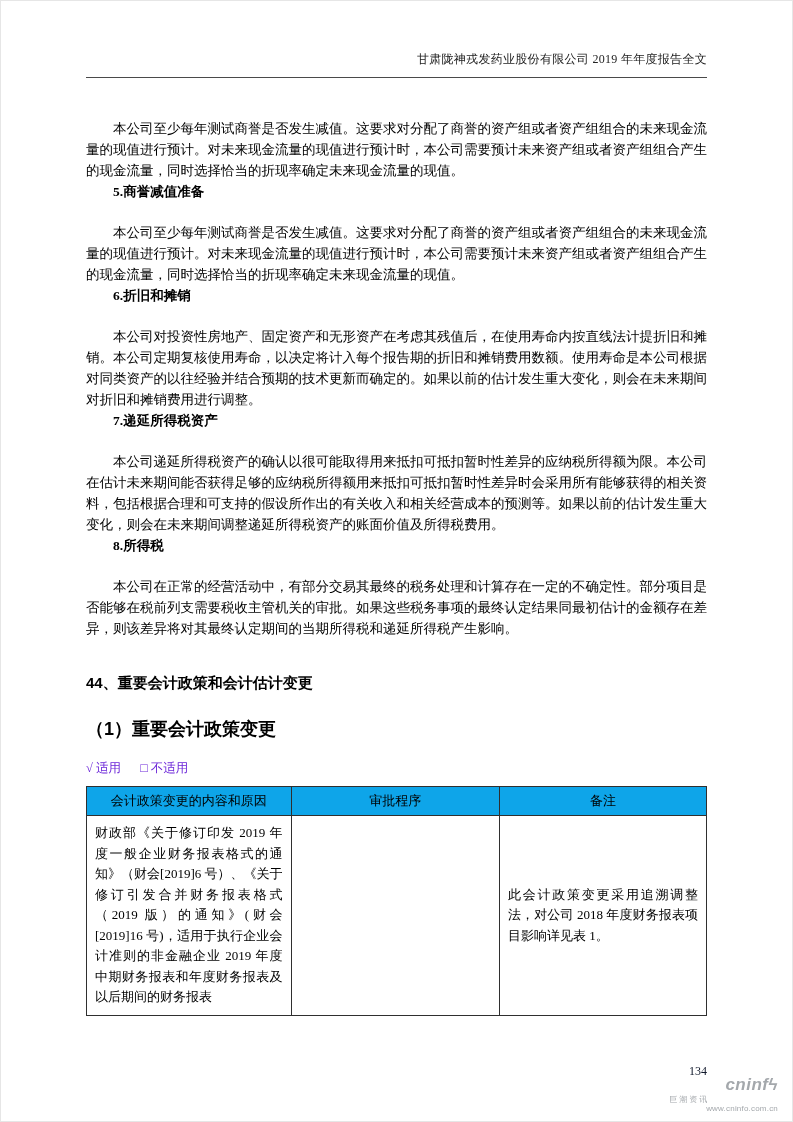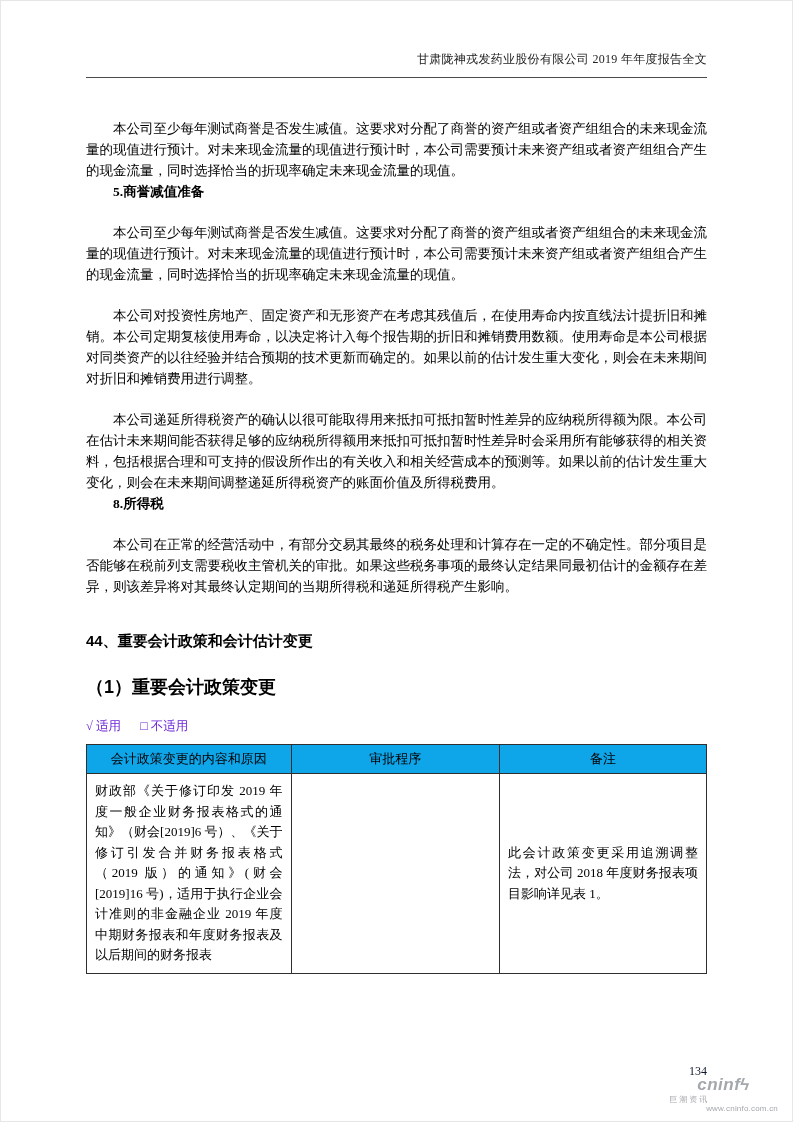--- a/index.html
+++ b/index.html
@@ -111,21 +111,21 @@
     bottom: 8px;
     color: #a4a8ac;
     font-family: "Liberation Sans", "DejaVu Sans", sans-serif;
     line-height: 1.15;
   }
   .logo-top {
     font-size: 17px;
     font-weight: bold;
     font-style: italic;
     letter-spacing: 0.5px;
-    text-align: center;
+    text-align: right;
   }
   .logo-glyph { font-style: normal; font-weight: bold; }
   .logo-cn {
     font-size: 8px;
     letter-spacing: 2px;
   }
   .logo-url {
     font-size: 8px;
     letter-spacing: 0.2px;
     margin-left: 37px;
@@ -140,22 +140,24 @@
     <div class="header-title">甘肃陇神戎发药业股份有限公司 2019 年年度报告全文</div>
   </div>
 
   <div class="main">
 
     <p class="para indent">本公司至少每年测试商誉是否发生减值。这要求对分配了商誉的资产组或者资产组组合的未来现金流量的现值进行预计。对未来现金流量的现值进行预计时，本公司需要预计未来资产组或者资产组组合产生的现金流量，同时选择恰当的折现率确定未来现金流量的现值。</p>
 
     <p class="num-heading">5.商誉减值准备</p>
     <p class="para indent">本公司至少每年测试商誉是否发生减值。这要求对分配了商誉的资产组或者资产组组合的未来现金流量的现值进行预计。对未来现金流量的现值进行预计时，本公司需要预计未来资产组或者资产组组合产生的现金流量，同时选择恰当的折现率确定未来现金流量的现值。</p>
 
+    <p class="num-heading">6.折旧和摊销</p>
     <p class="para indent">本公司对投资性房地产、固定资产和无形资产在考虑其残值后，在使用寿命内按直线法计提折旧和摊销。本公司定期复核使用寿命，以决定将计入每个报告期的折旧和摊销费用数额。使用寿命是本公司根据对同类资产的以往经验并结合预期的技术更新而确定的。如果以前的估计发生重大变化，则会在未来期间对折旧和摊销费用进行调整。</p>
 
+    <p class="num-heading">7.递延所得税资产</p>
     <p class="para indent">本公司递延所得税资产的确认以很可能取得用来抵扣可抵扣暂时性差异的应纳税所得额为限。本公司在估计未来期间能否获得足够的应纳税所得额用来抵扣可抵扣暂时性差异时会采用所有能够获得的相关资料，包括根据合理和可支持的假设所作出的有关收入和相关经营成本的预测等。如果以前的估计发生重大变化，则会在未来期间调整递延所得税资产的账面价值及所得税费用。</p>
 
     <p class="num-heading">8.所得税</p>
     <p class="para indent">本公司在正常的经营活动中，有部分交易其最终的税务处理和计算存在一定的不确定性。部分项目是否能够在税前列支需要税收主管机关的审批。如果这些税务事项的最终认定结果同最初估计的金额存在差异，则该差异将对其最终认定期间的当期所得税和递延所得税产生影响。</p>
 
     <div class="section-heading">44、重要会计政策和会计估计变更</div>
 
     <div class="subsection-heading">（1）重要会计政策变更</div>
 
     <div class="applicable-row">

